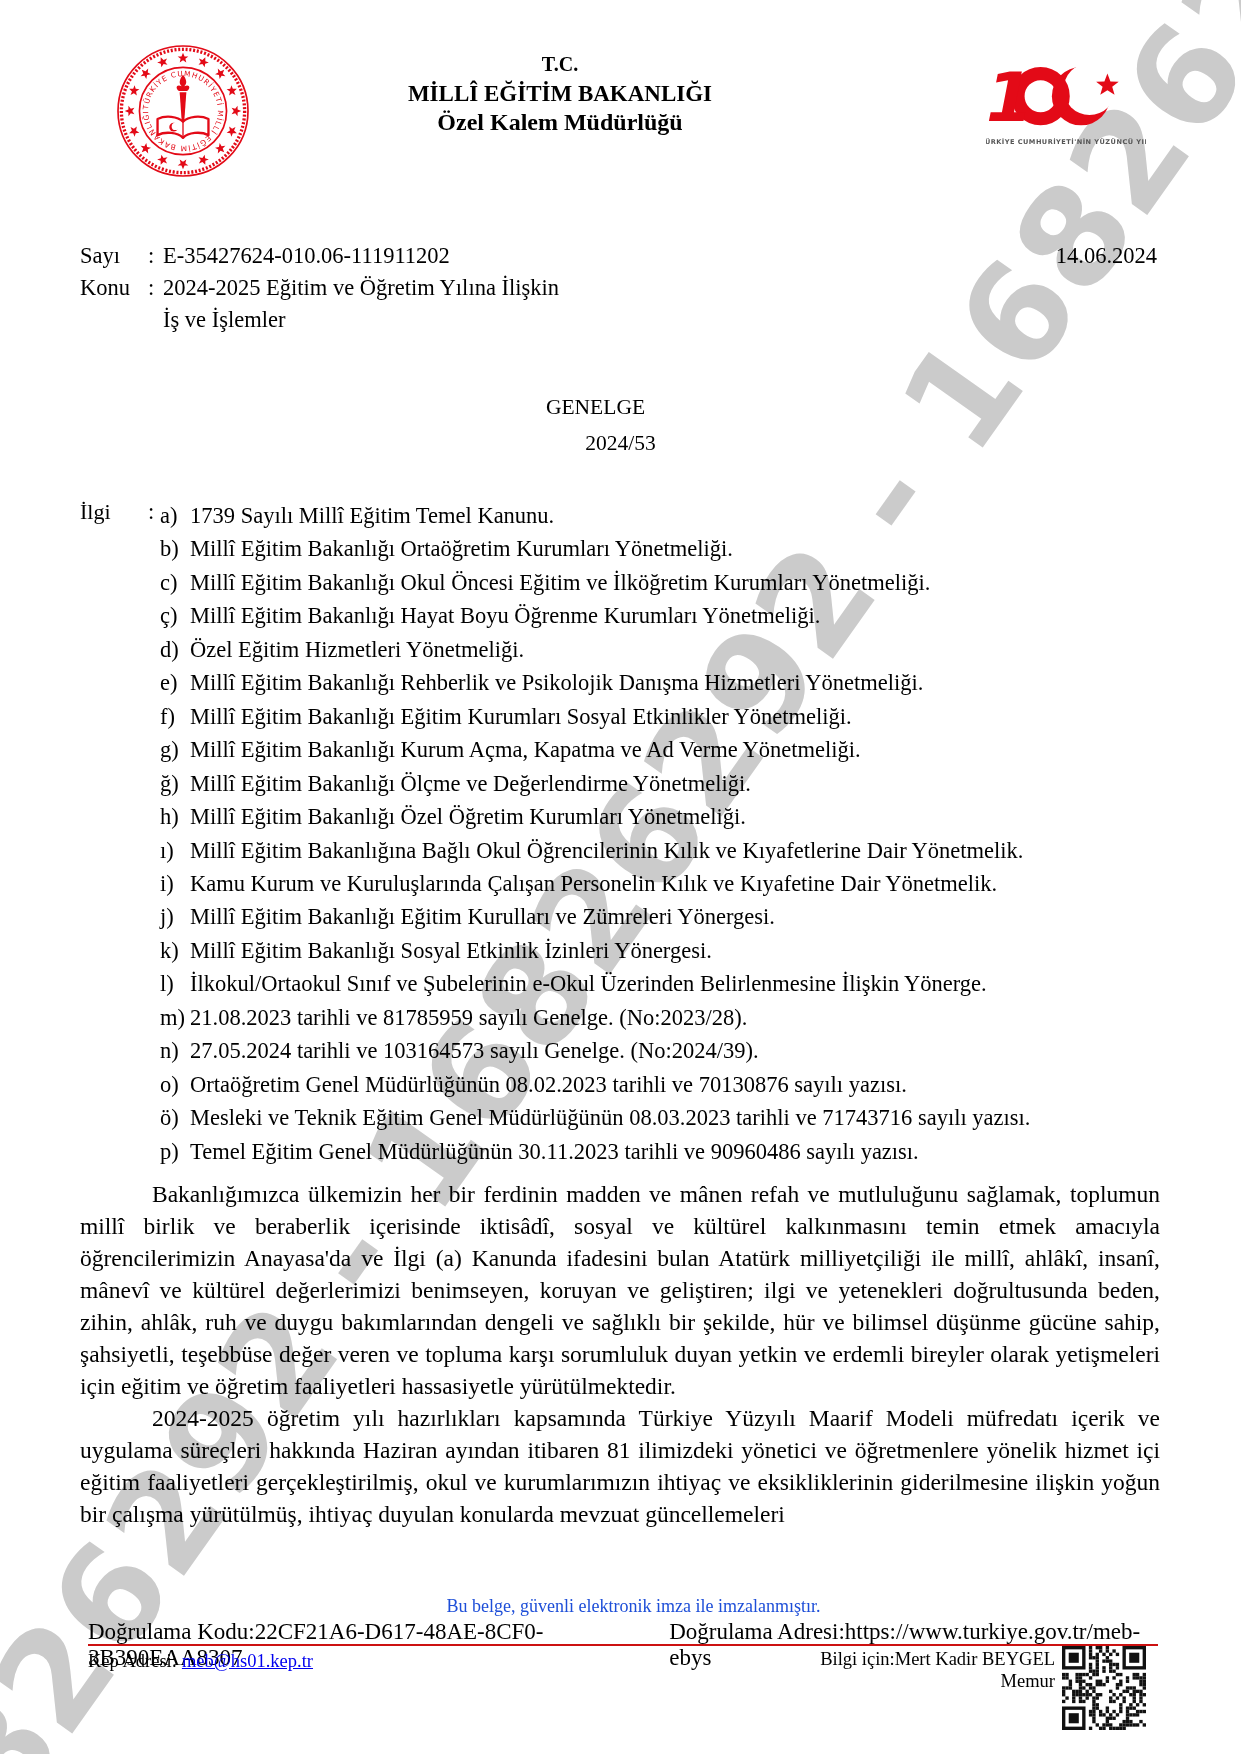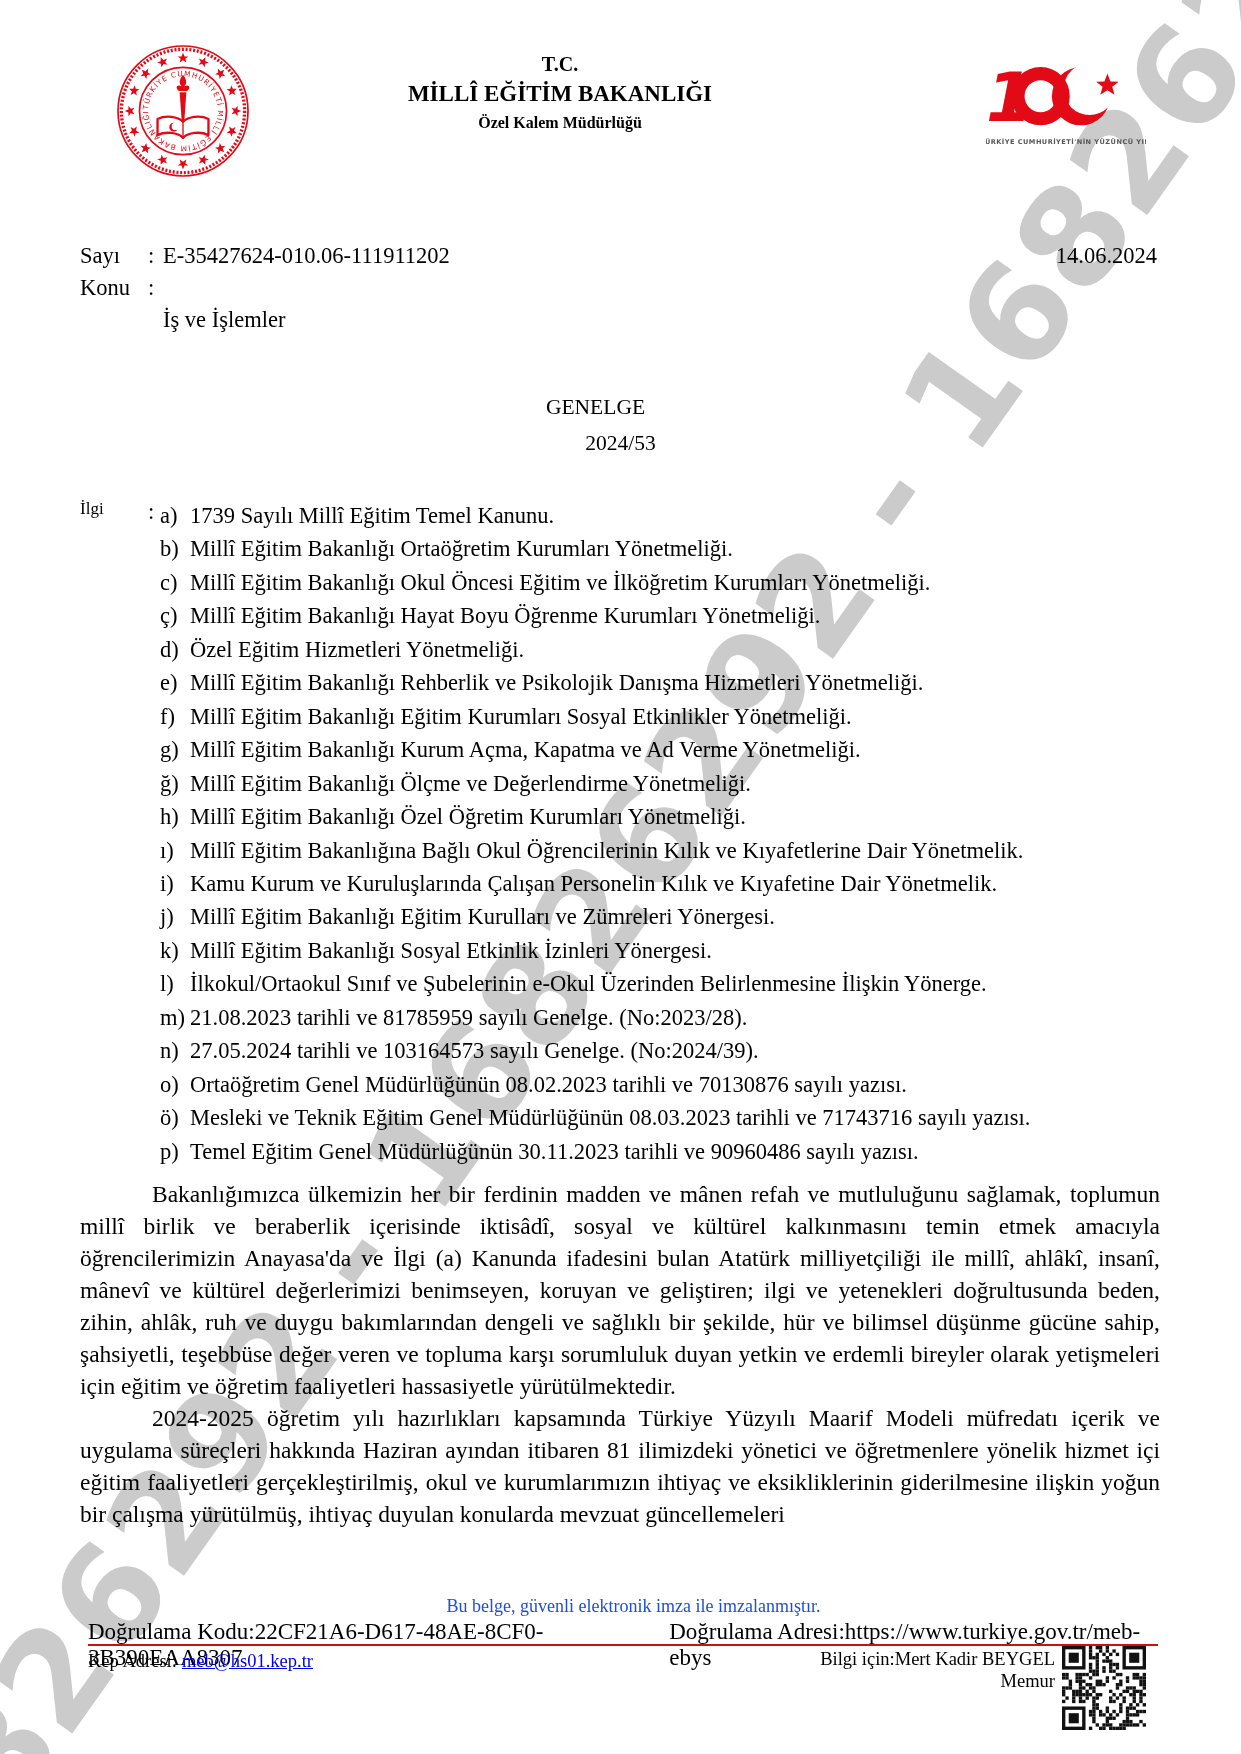--- a/index.html
+++ b/index.html
@@ -13,33 +13,33 @@
     transform:translate(-50%,-50%) rotate(-54.7deg);
     font-family:"DejaVu Sans",sans-serif; font-weight:bold;
     font-size:136px; letter-spacing:2px; color:#cbcbcb; white-space:nowrap;
   }
   .abs{position:absolute;}
   
   #emblem{left:116px; top:44px; width:134px; height:134px;}
   #hdr{left:160px; top:50px; width:800px; text-align:center; line-height:29px;font-weight:bold;}
   #hdr .h-tc{font-size:20px;}
   #hdr .h-min{font-size:23px;}
-  #hdr .h-dep{font-size:16px;}
+  #hdr .h-dep{font-size:24px;}
   #logo100{left:986px; top:62px; width:160px; height:90px;}
   
   #meta{left:80px; top:243px; font-size:22.5px;}
   .meta-row{display:flex; margin-bottom:6px;}
   .meta-label{width:68px;}
   .meta-colon{width:15px;}
   #date{right:84px; top:243px; font-size:22.5px;}
   
   #genelge{top:395px; left:0; width:1191px; text-align:center; font-size:21.5px;}
   #genelgeno{top:431px; left:0; width:1241px; text-align:center; font-size:21.5px;}
   
-  #ilgi-label{left:80px; top:499px; font-size:17px;}
+  #ilgi-label{left:80px; top:499px; font-size:22px;}
   #ilgi-colon{left:148px; top:499px; font-size:22.5px;}
   #ilgi-list{left:160px; top:499px; width:1012px; font-size:22.5px; line-height:33.45px;}
   .ilgi-row{display:flex; white-space:nowrap;}
   .ilgi-lt{flex:0 0 30px;}
   .ilgi-tx{flex:1 1 auto;}
   
   #bodytext{left:80px; top:1178px; width:1080px; font-size:23.5px; line-height:32px; text-align:justify;}
   #bodytext p{margin:0; text-indent:72px;}
   
   #esign{top:1596px; left:13px; width:1241px; text-align:center; color:#1d4ed8; font-size:18px;}
@@ -120,20 +120,21 @@
 
   <div class="abs" id="meta">
     <div class="meta-row">
       <span class="meta-label">Sayı</span>
       <span class="meta-colon">:</span>
       <span>E-35427624-010.06-111911202</span>
     </div>
     <div class="meta-row">
       <span class="meta-label">Konu</span>
       <span class="meta-colon">:</span>
+      <span>2024-2025 Eğitim ve Öğretim Yılına İlişkin</span>
     </div>
     <div class="meta-row">
       <span class="meta-label"></span>
       <span class="meta-colon"></span>
       <span>İş ve İşlemler</span>
     </div>
   </div>
   <div class="abs" id="date">14.06.2024</div>
 
   <div class="abs" id="genelge">GENELGE</div>

